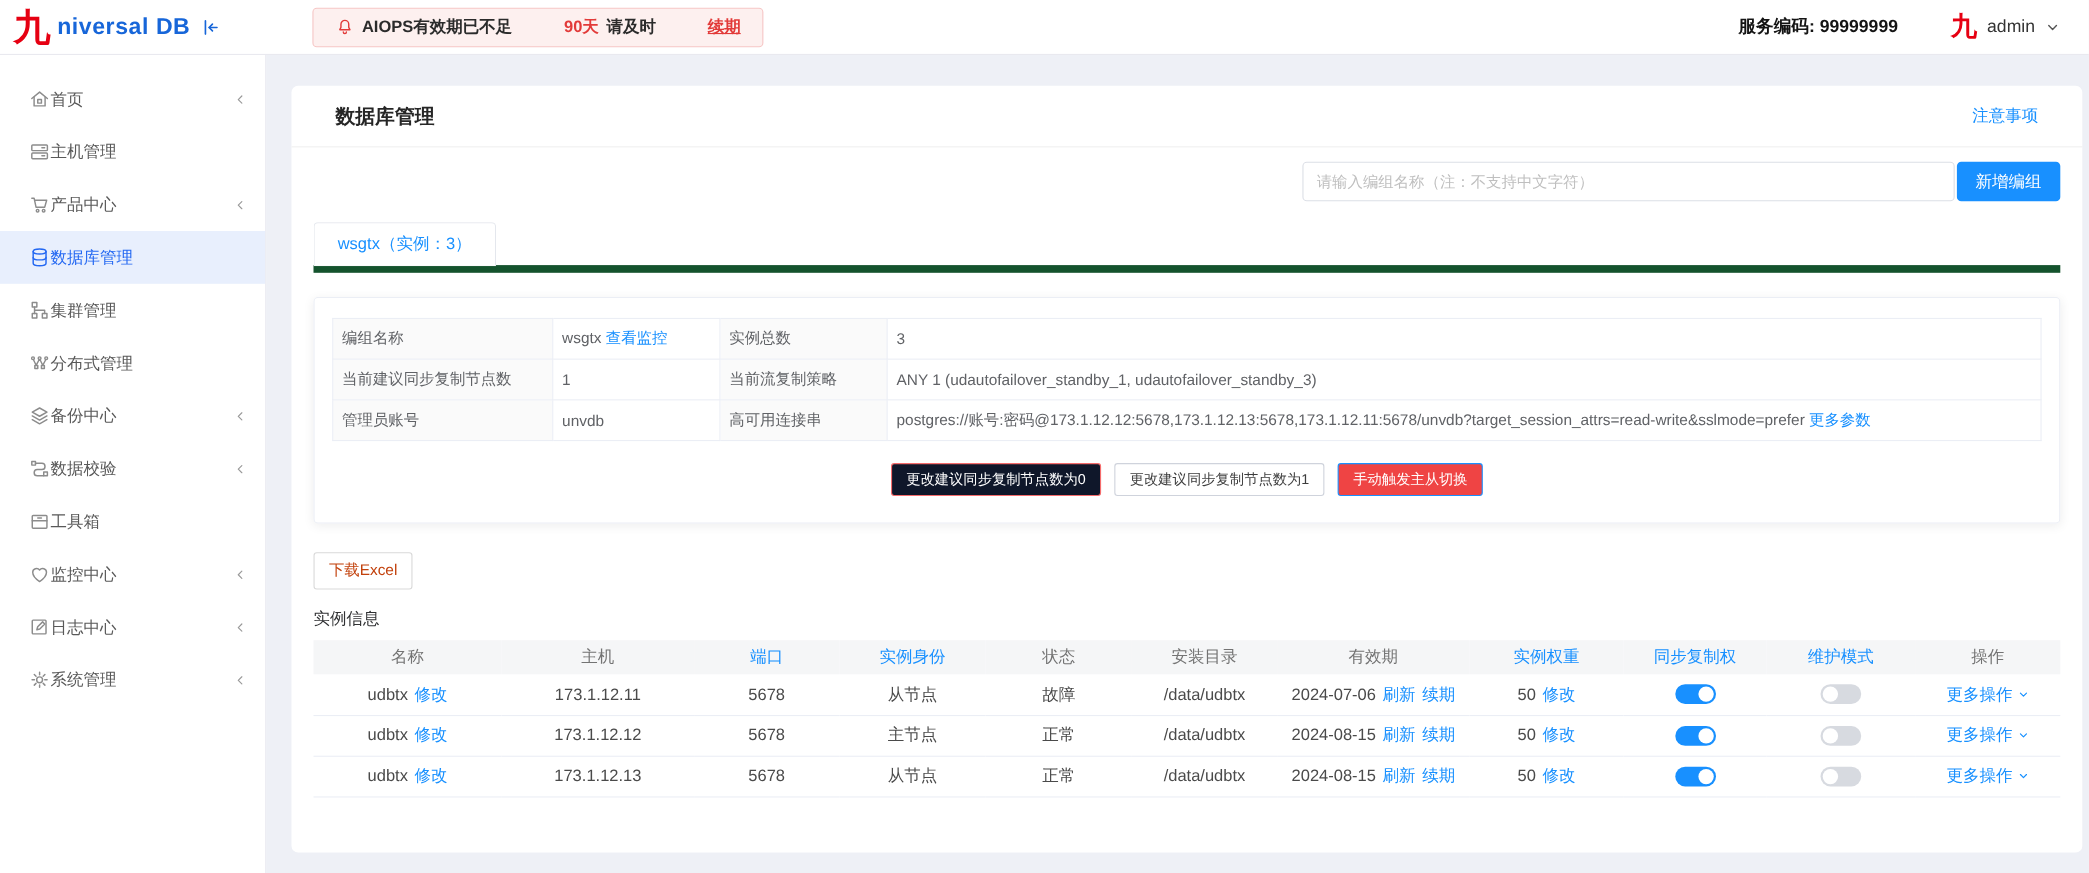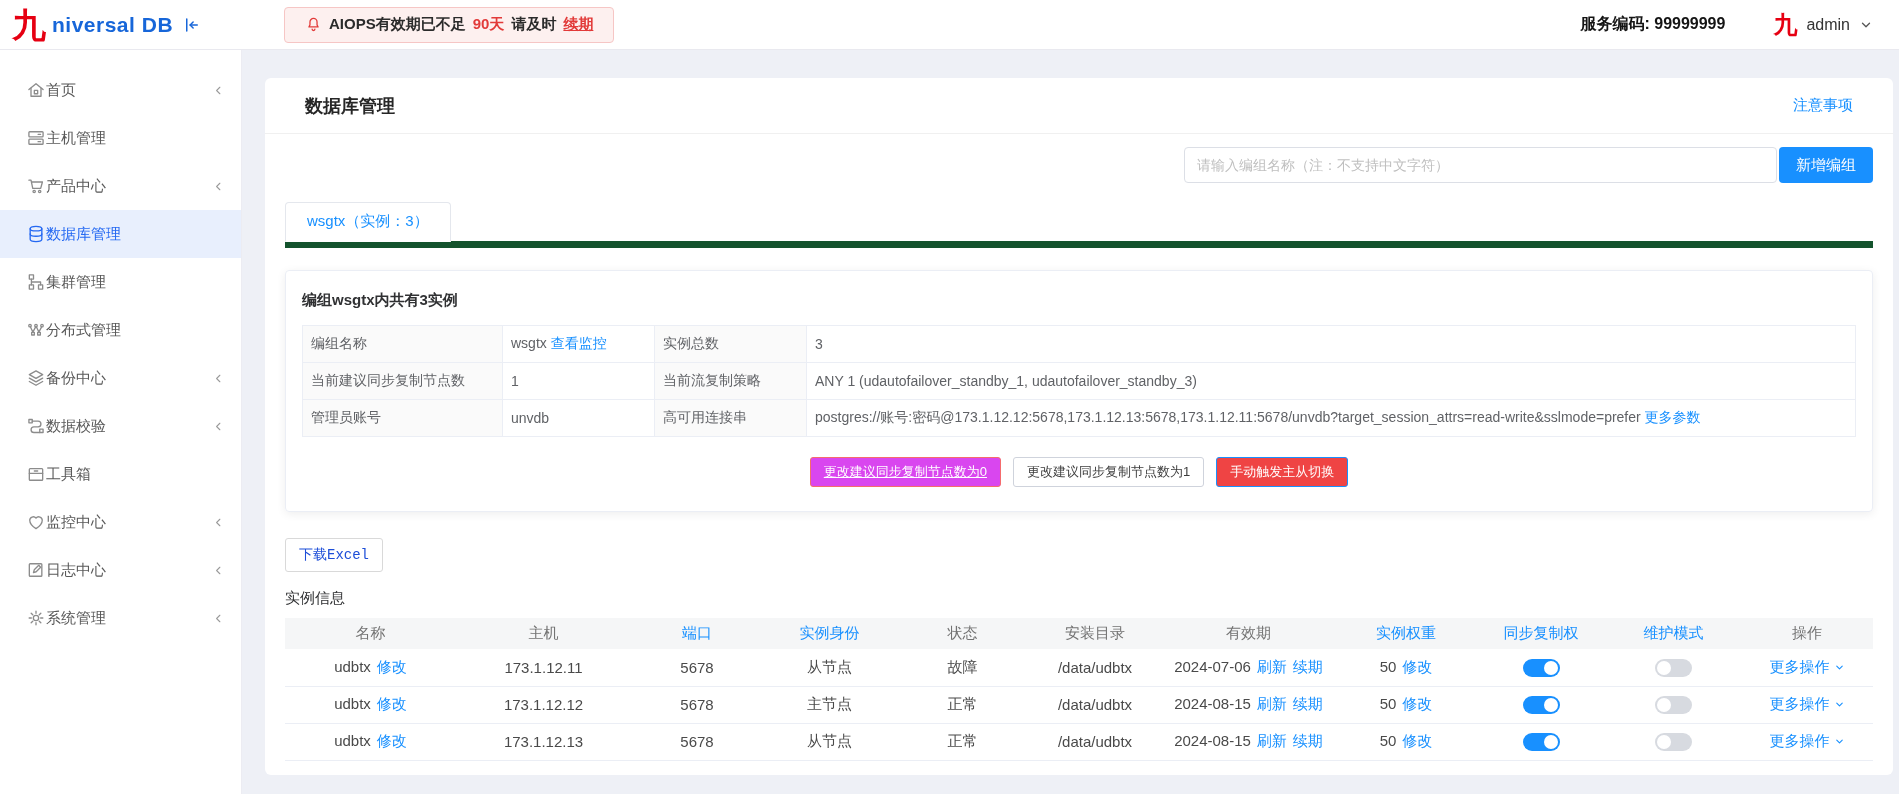--- a/index.html
+++ b/index.html
@@ -10,21 +10,21 @@
   
   .topbar { position:absolute; left:0; top:0; width:1899px; height:50px; background:#fff;
             border-bottom:1px solid #e9e9ef; display:flex; align-items:center; z-index:20; }
   .logo-area { width:242px; display:flex; align-items:center; padding-left:12px; flex-shrink:0; }
   .logo-han { font-size:34px; font-weight:bold; color:#e60012; line-height:1; margin-right:6px; }
   .logo-text { font-size:21px; font-weight:bold; color:#1766d9; letter-spacing:.5px; }
   .collapse-ic { margin-left:10px; color:#1766d9; display:flex; }
   .warn-banner { margin-left:42px; height:36px; background:#fdf0ef; border:1px solid #f6c6c5;
                  border-radius:4px; display:flex; align-items:center; padding:0 20px; gap:7px;
                  font-size:15px; font-weight:bold; color:#2b2b2b; }
-  .warn-days, .warn-renew { color:#e23a39; }
+  .warn-days, .warn-renew { color:#e23a39;margin-left:40px; }
   .warn-renew { text-decoration:underline; cursor:pointer; }
   .tb-spacer { flex:1; }
   .service-code { font-size:16px; font-weight:bold; color:#141414; }
   .user-area { display:flex; align-items:center; margin-left:48px; margin-right:26px; gap:9px; cursor:pointer; }
   .user-han { font-size:24px; font-weight:bold; color:#e60012; line-height:1; }
   .user-name { font-size:16px; color:#333; }
   .caret { display:flex; color:#555; }
 
   
   .sidebar { position:absolute; left:0; top:50px; width:242px; height:744px; background:#fff;
@@ -61,27 +61,27 @@
   .group-panel { margin:22px 20px 0; border:1px solid #ebeef5; border-radius:4px;
                  box-shadow:0 2px 10px rgba(0,0,0,.07); padding:18px 16px 24px; }
   .gp-title { font-size:15px; font-weight:bold; color:#303133; margin:2px 0 15px; }
   table.info { width:100%; border-collapse:collapse; font-size:14px; table-layout:fixed; }
   table.info td { border:1px solid #ebeef5; padding:0 8px; height:37px; color:#606266; overflow:hidden; white-space:nowrap; }
   table.info td.lbl { background:#fafafa; }
   .blue-link { color:#1890ff; cursor:pointer; }
   .gp-actions { display:flex; justify-content:center; gap:12px; margin-top:20px; }
   .gp-actions button { height:30px; border-radius:3px; font-size:13px; padding:0 13px; cursor:pointer;
                        font-family:"Liberation Sans","DejaVu Sans",sans-serif; }
-  .gp-actions button.danger  { background:#d946ef; border:1px solid #f56c6c; color:#fff;text-decoration:underline; }
+  .gp-actions button.danger  { background:#0f172a; border:1px solid #f56c6c; color:#fff; }
   .gp-actions button.plain   { background:#fff; border:1px solid #cfd3dc; color:#3d3d3d; }
   .gp-actions button.primary { background:#ef4444; border:1px solid #1890ff; color:#fff; }
 
   .dl-btn { margin:26px 0 0 20px; background:#fff; border:1px solid #d9d9d9; border-radius:3px;
-            padding:7px 13px; font-size:14px; color:#1d4ed8; cursor:pointer;
-            font-family:Liberation Mono, monospace; }
+            padding:7px 13px; font-size:14px; color:#c2410c; cursor:pointer;
+            font-family:Liberation Sans, sans-serif; }
   .sec-title { margin:17px 0 0 20px; font-size:15px; color:#303133; }
 
   .inst-wrap { margin:10px 20px 0; }
   table.inst { width:100%; border-collapse:collapse; font-size:15px; text-align:center; table-layout:fixed; }
   table.inst th { background:#f5f6f7; font-weight:normal; color:#737373; height:31px; }
   table.inst th.accent { color:#1890ff; }
   table.inst td { height:37px; border-bottom:1px solid #ebeef5; color:#4a4a4a; }
   .cell-gap > * { margin:0 3px; }
 
   .toggle { display:inline-block; width:37px; height:18px; border-radius:9px; position:relative;
@@ -325,21 +325,20 @@
     </div>
 
     <div class="toolbar">
       <input class="search-input" type="text" placeholder="请输入编组名称（注：不支持中文字符）" style="">
       <button class="btn-primary">新增编组</button>
     </div>
 
     <div class="tabbar" id="tabbar"><div class="tab">wsgtx（实例：3）</div></div>
 
     <div class="group-panel">
-      <div class="gp-title">编组wsgtx内共有3实例</div>
       <table class="info">
         <colgroup>
             <col style="width:200px">
             <col style="width:152px">
             <col style="width:152px">
             <col>
           </colgroup>
         <tbody id="info-body">
             <tr>
       <td class="lbl">编组名称</td>

